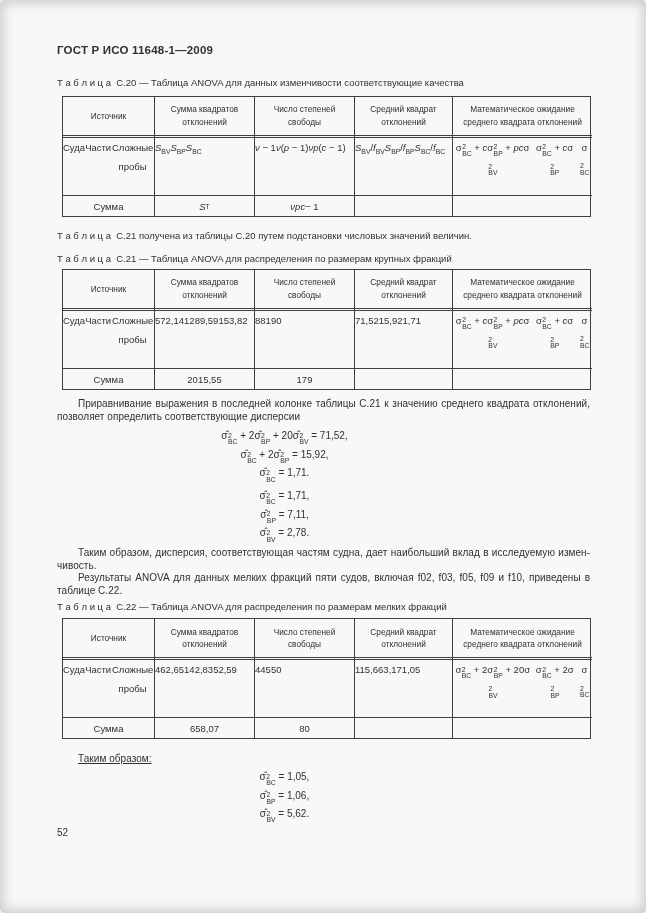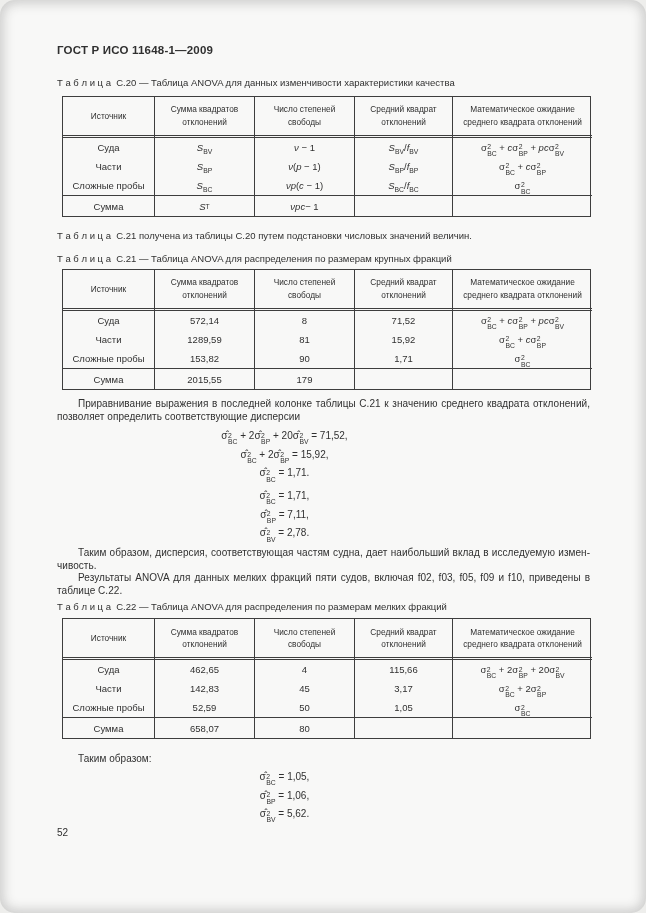--- a/index.html
+++ b/index.html
@@ -1,21 +1,21 @@
 <!DOCTYPE html>
 <html><head>
 <meta charset="utf-8">
 <style>
   html,body { margin:0; padding:0; background:#eeeeec; }
   .page {
     position:relative;
     width:646px; height:913px;
     box-sizing:border-box;
     background:#f8f8f7;
-    border-radius:15px;
+    border-radius:5px;
     box-shadow: inset 0 0 12px 3px rgba(40,40,40,0.22);
     padding:44px 56px 0 57px;
     font-family:"Liberation Sans", sans-serif;
     color:#303030;
     overflow:hidden;
   }
   .doc-header { font-weight:bold; font-size:11.5px; letter-spacing:0.2px; }
 
   .caption { font-size:9.5px; white-space:pre-wrap; }
   .cap-c20 { margin-top:21px; }
@@ -39,21 +39,21 @@
     min-height:41px;
     display:flex; align-items:center; justify-content:center;
     text-align:center;
     font-size:8.3px; line-height:1.55;
     padding:2px 7px; box-sizing:border-box;
   }
   .td.body {
     border-right:1px solid #3e3e3e;
     border-bottom:1px solid #3e3e3e;
     height:58px;
-    display:flex; flex-direction:column; justify-content:center;
+    display:flex; flex-direction:row; justify-content:flex-start;
     text-align:center;
     font-size:9.5px;
     box-sizing:border-box;
   }
   .td.body .line { line-height:19px; height:19px; }
   .td.sum {
     border-right:1px solid #3e3e3e;
     height:20px;
     display:flex; align-items:center; justify-content:center;
     font-size:9.5px; box-sizing:border-box;
@@ -63,21 +63,21 @@
   .para {
     margin:8px 0 0 0;
     font-size:10px; line-height:12.6px;
     text-align:justify; text-indent:21px;
     letter-spacing:0.05px;
     hyphens:manual;
   }
   .para-hence { margin-top:3px; }
   .para-thus-variance { margin-top:4px; }
   .para-results { margin-top:0; }
-  .para-thus { margin-top:14px; }
+  .para-thus { margin-top:14px;text-decoration:underline; }
 
   .eqs { width:455px; text-align:center; font-size:10px; }
   .eqs-1 { margin-top:4px; }
   .eqs-2 { margin-top:4px; }
   .eqs-3 { margin-top:2px; }
   .eq { line-height:17.5px; }
 
   .ss { display:inline-block; vertical-align:-0.52em; line-height:0.95; text-align:left; margin-left:0.5px; }
   .ss .sp, .ss .sb { display:block; font-size:6.8px; letter-spacing:0; }
   sub.sbo { font-size:6.8px; }
@@ -85,21 +85,21 @@
 
   .page-number { position:absolute; left:57px; top:827px; font-size:10px; }
 </style>
 </head>
 <body>
 
 <div class="page">
 
   <div class="doc-header">ГОСТ Р ИСО 11648-1—2009</div>
 
-  <div class="caption cap-c20">Т а б л и ц а  С.20 — Таблица ANOVA для данных изменчивости характеристики качества</div>
+  <div class="caption cap-c20">Т а б л и ц а  С.20 — Таблица ANOVA для данных изменчивости соответствующие качества</div>
   <div class="tbl tbl-c20">
       <div class="th c0">Источник</div>
       <div class="th c1">Сумма квадратов отклонений</div>
       <div class="th c2">Число степеней свободы</div>
       <div class="th c3">Средний квадрат отклонений</div>
       <div class="th c4">Математическое ожидание среднего квадрата отклонений</div>
       <div class="td body c0">
         <div class="line">Суда</div>
         <div class="line">Части</div>
         <div class="line">Сложные пробы</div>

